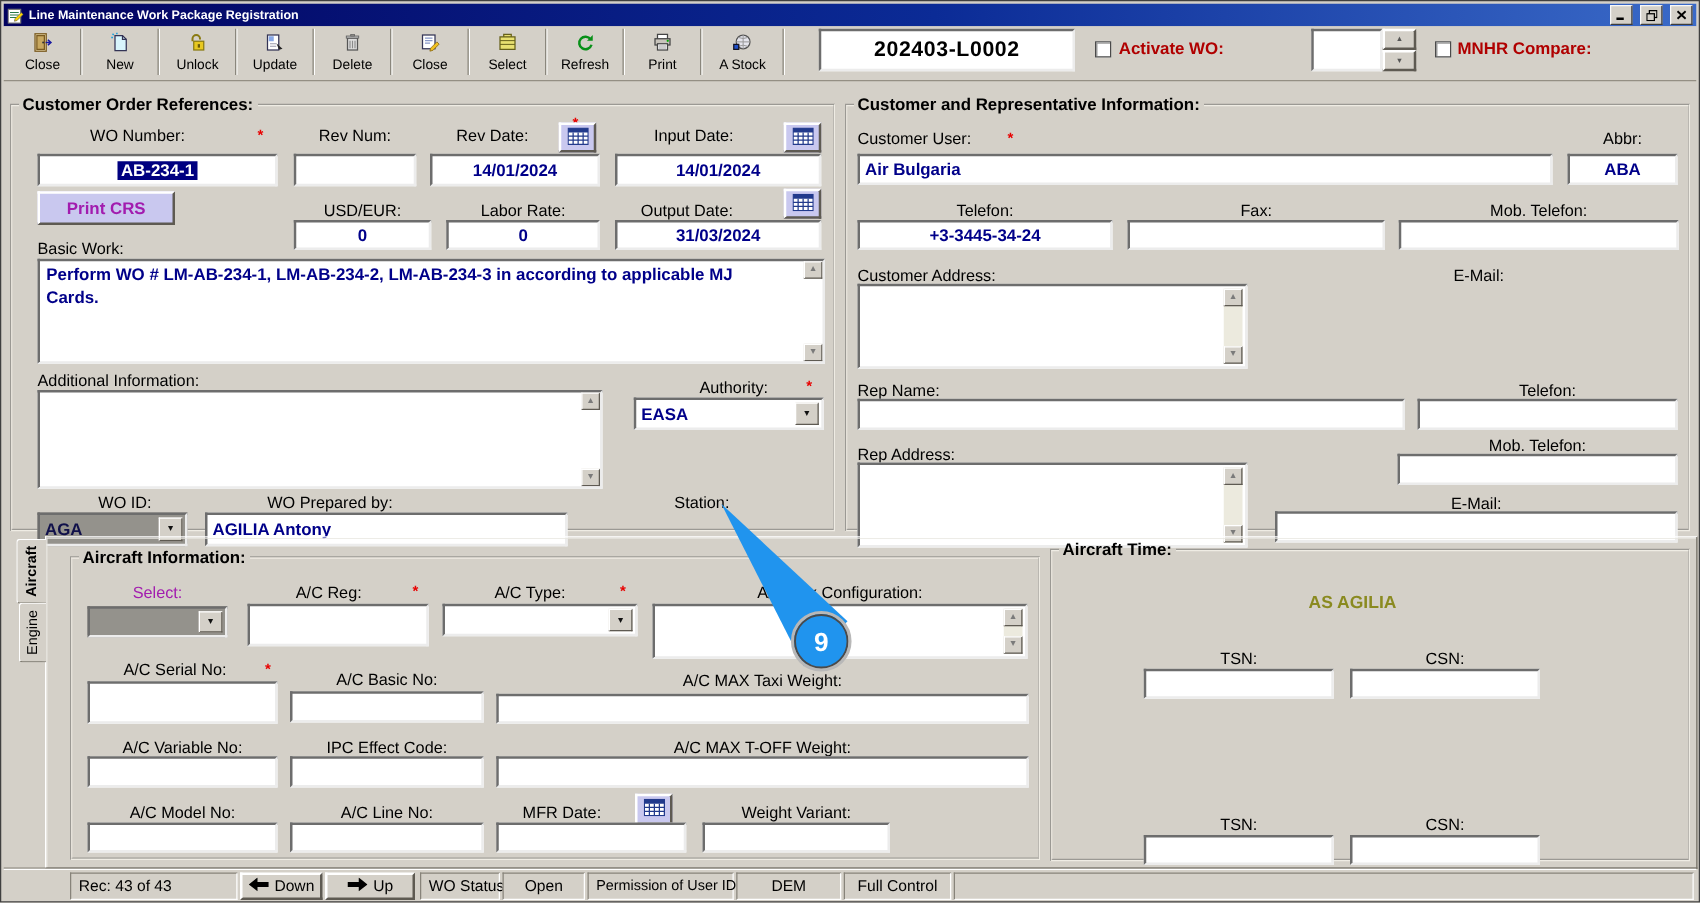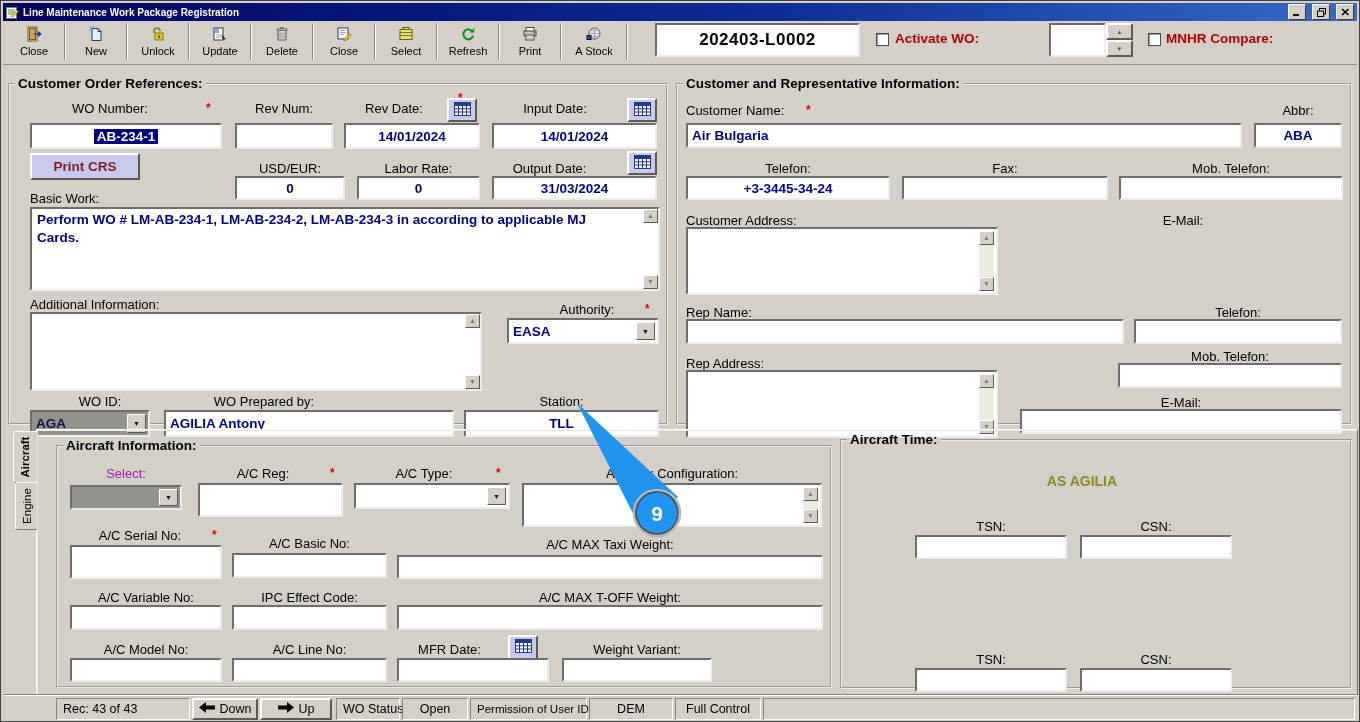--- a/index.html
+++ b/index.html
@@ -23,21 +23,21 @@
   .lbl{position:absolute;text-align:center;white-space:nowrap;font-size:13px;color:#000;}
   .ll{text-align:left;}
   .star{position:absolute;color:#e80000;font-weight:bold;font-size:12px;}
   .field{position:absolute;background:#fff;border:2px solid;border-color:#6d6d6d #ececec #ececec #6d6d6d;
        box-sizing:border-box;display:flex;align-items:center;padding:0 4px;
        font-weight:bold;color:#000089;font-size:13.5px;overflow:hidden;white-space:nowrap;}
   .c{justify-content:center;}
   .selval{background:#000080;color:#fff;padding:0 3px;}
   .btn{position:absolute;background:#d4d0c8;border:2px solid;border-color:#fff #5e5a52 #5e5a52 #fff;
        box-sizing:border-box;display:flex;align-items:center;justify-content:center;}
-  .lav{background:#c9c8ef;color:#7f1d1d;font-weight:bold;align-items:center;}
+  .lav{background:#c9c8ef;color:#a21caf;font-weight:bold;align-items:center;}
   .drop{position:absolute;top:2px;bottom:2px;right:2px;width:17px;background:#d4d0c8;border:1px solid;
        border-color:#fff #5e5a52 #5e5a52 #fff;display:flex;align-items:center;justify-content:center;
        font-size:7px;color:#111;}
   .gray{background:#94928c;color:#10104a;}
   .ta{align-items:flex-start;padding:2px 36px 2px 5px;white-space:normal;line-height:1.3;}
   .cbtn{position:absolute;width:15px;height:14px;background:#d4d0c8;border:1px solid;
        border-color:#fff #5e5a52 #5e5a52 #fff;font-size:7px;color:#7a7a7a;
        display:flex;align-items:center;justify-content:center;box-sizing:border-box;}
   .vscroll{position:absolute;top:2px;bottom:2px;right:2px;width:15px;background:#eceade;
        display:flex;flex-direction:column;justify-content:space-between;}
@@ -294,29 +294,26 @@
       <span>AGA</span>
       <span class="drop">▼</span>
     </div>
 
     <span class="lbl" style="left:154px;top:303px;width:200px;">WO Prepared by:</span>
     <div class="field" style="left:154px;top:319px;width:290px;height:27px;">
         <span>AGILIA Antony</span>
       </div>
 
     <span class="lbl" style="left:454px;top:303px;width:195px;">Station:</span>
-    <div class="field c" style="left:454px;top:319px;width:195px;height:27px;">
-        <span>TLL</span>
-      </div>
   </fieldset>
 
   <fieldset class="grp" style="left:676px;top:76px;width:676px;height:349px;">
     <legend>Customer and Representative Information:</legend>
 
-    <span class="lbl ll" style="left:8px;top:12px;">Customer Name:</span>
+    <span class="lbl ll" style="left:8px;top:12px;">Customer User:</span>
     <span class="star" style="left:128px;top:12px;">*</span>
     <div class="field" style="left:8px;top:32px;width:556px;height:25px;">
         <span>Air Bulgaria</span>
       </div>
 
     <span class="lbl" style="left:576px;top:12px;width:88px;">Abbr:</span>
     <div class="field c" style="left:576px;top:32px;width:88px;height:25px;">
         <span>ABA</span>
       </div>
 

